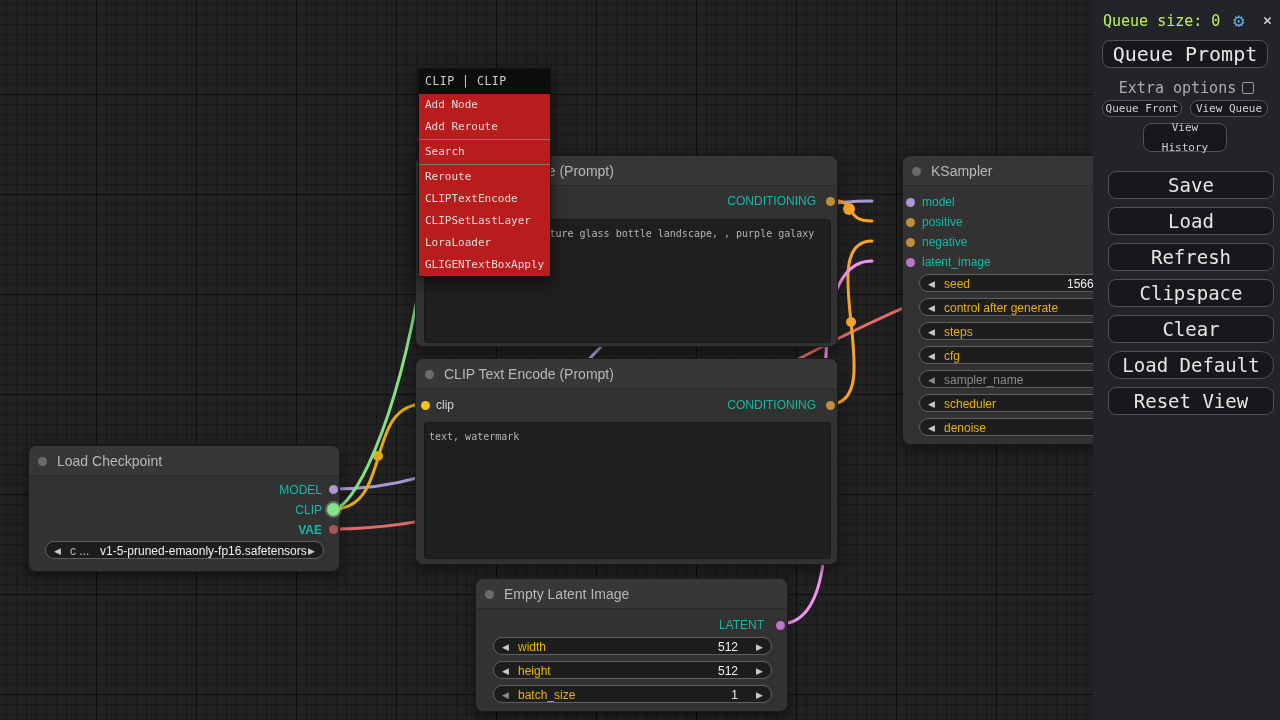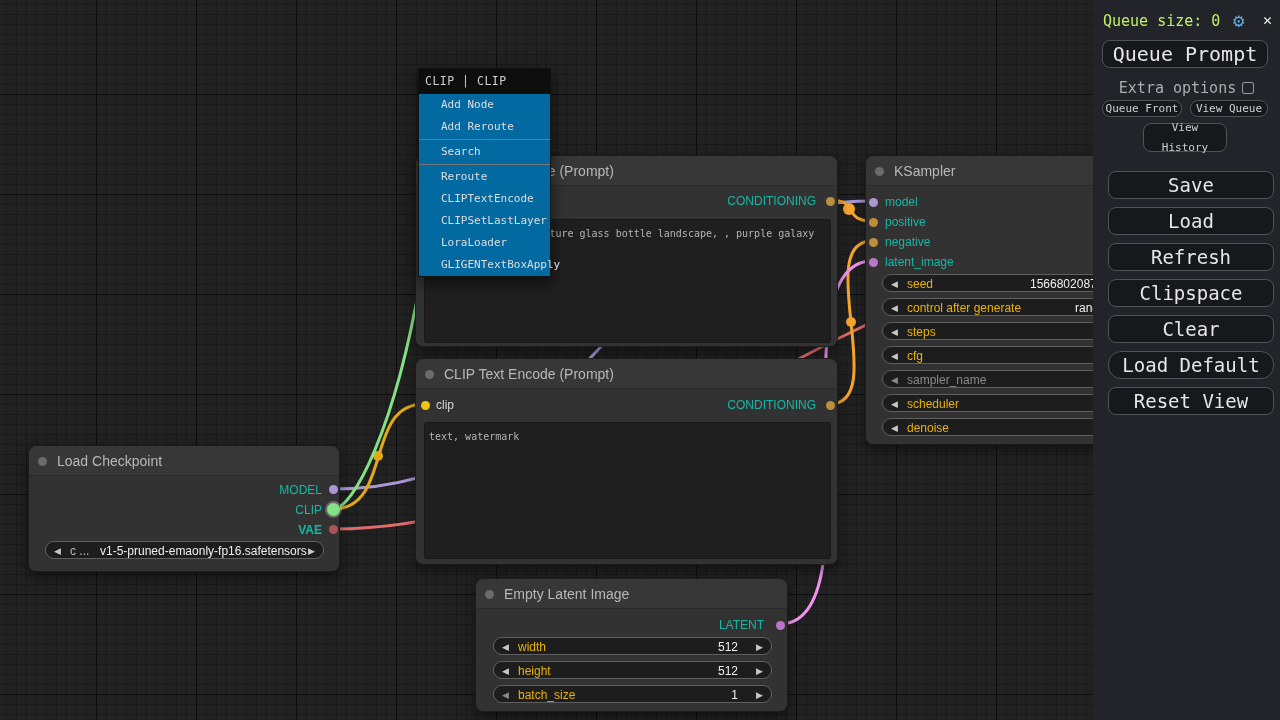--- a/index.html
+++ b/index.html
@@ -66,30 +66,30 @@
   .pill .arr { position:absolute; top:4px; font-size:9px; color:#c8c8c8; line-height:10px; }
   .pill .arr.l { left:8px; }
   .pill .arr.r { right:8px; }
   .pill .wlabel { position:absolute; left:24px; top:2px; font-size:12px; color:#eab308; white-space:nowrap; }
   .pill .wvalue { position:absolute; top:2px; font-size:12px; color:#efefef; white-space:nowrap; }
   .pill.dim .arr, .pill.dim .wlabel { color:#8a8a8a; }
 
   
   #ctx-menu {
     position:absolute; left:418px; top:68px; width:133px; z-index:10;
-    background:#0369a1; border:1px solid #111;
+    background:#b91c1c; border:1px solid #111;
     font-family:"DejaVu Sans Mono", monospace;
     box-shadow:0 6px 14px rgba(0,0,0,0.55);
   }
   #ctx-menu .ctx-header {
     background:#0d0d0d; color:#cfcfcf; font-size:11.5px;
     padding:5px 6px 6px 6px; letter-spacing:0.5px;
   }
   #ctx-menu .ctx-item {
-    color:#dedede; font-size:11px; padding:4px 6px 5px 22px; cursor:pointer;
+    color:#dedede; font-size:11px; padding:4px 6px 5px 6px; cursor:pointer;
   }
   #ctx-menu .ctx-sep { border-top:1px solid #777; margin:1px 0; }
 
   
   #sidebar {
     position:absolute; left:1093px; top:0; width:187px; height:720px; z-index:20;
     background:#222429; font-family:"DejaVu Sans Mono", monospace;
   }
   #queue-row { position:absolute; left:10px; top:11px; width:170px; height:22px; }
   #queue-size { font-size:15px; color:#bef264; }
@@ -174,21 +174,21 @@
       <span class="collapse-dot"></span>
       <span class="node-title">CLIP Text Encode (Prompt)</span>
     </div>
     <span class="slot-dot" style="left: 5px; top: 42px; background-color: rgb(240, 196, 25);"></span>
     <span class="slot-label bright" style="left:20px; top:39px;">clip</span>
     <span class="slot-label out" style="right:21px; top:39px;">CONDITIONING</span>
     <span class="slot-dot" style="left: 410px; top: 42px; background-color: rgb(189, 143, 60);"></span>
     <div class="textbox" style="left:8px; top:63px; width:407px; height:137px;">text, watermark</div>
   </div>
 
-  <div class="node" style="left:865px; top:155px; width:270px; height:290px;">
+  <div class="node" style="left:902px; top:155px; width:270px; height:290px;">
     <div class="node-header">
       <span class="collapse-dot"></span>
       <span class="node-title">KSampler</span>
     </div>
     <span class="slot-dot" style="left: 3px; top: 42px; background-color: rgb(171, 150, 214);"></span>
     <span class="slot-label" style="left:19px; top:39px;">model</span>
     <span class="slot-dot" style="left: 3px; top: 62px; background-color: rgb(189, 143, 60);"></span>
     <span class="slot-label" style="left:19px; top:59px;">positive</span>
     <span class="slot-dot" style="left: 3px; top: 82px; background-color: rgb(189, 143, 60);"></span>
     <span class="slot-label" style="left:19px; top:79px;">negative</span>

